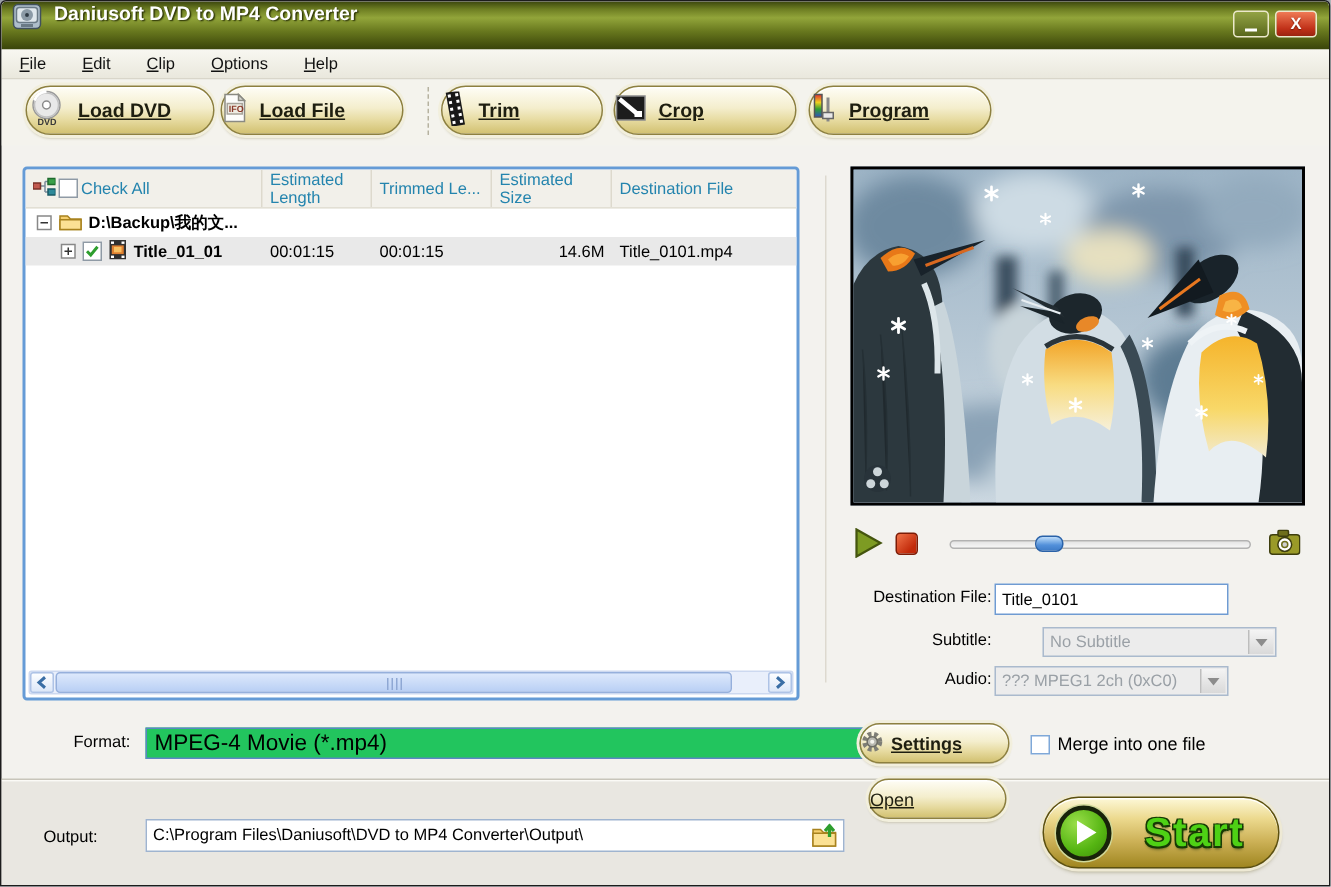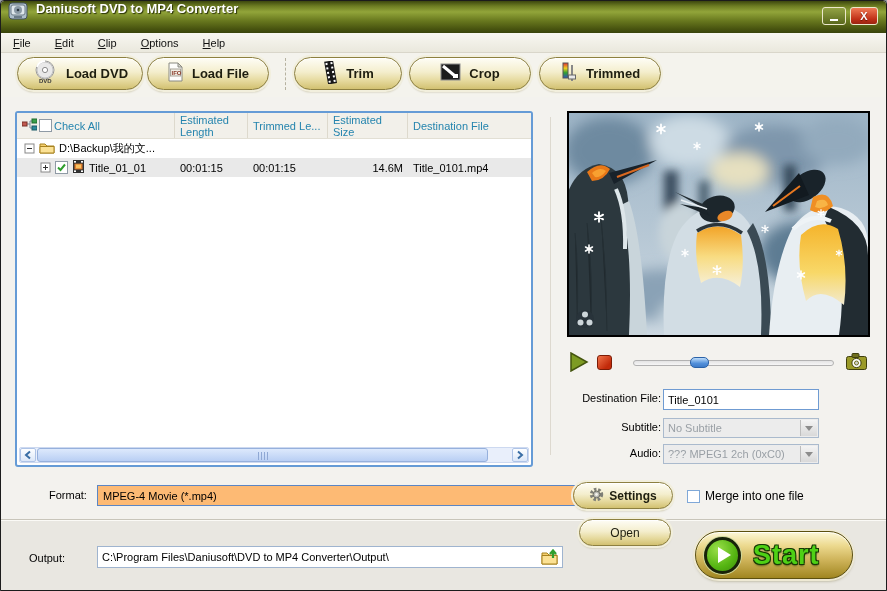--- a/index.html
+++ b/index.html
@@ -42,22 +42,22 @@
   .menu-item { padding:2px 12px; cursor:default; }
   .menu-item u { text-decoration:underline; }
 
   
   .toolbar { position:absolute; left:0; top:52px; width:100%; height:44px; background:#f4f3ed; }
   .pill {
     position:absolute; top:4px; height:33px; border-radius:17px;
     border:1px solid #8d8040;
     background:linear-gradient(180deg,#fefdf6 0%,#f4eecd 45%,#e6da9f 72%,#d2c171 100%);
     box-shadow:0 0 0 2px #f2efdd, 0 2px 2px rgba(110,100,40,.45), inset 0 1px 0 rgba(255,255,255,.95);
-    display:flex; align-items:center; justify-content:center; gap:8px;
-    font-size:13px; font-weight:bold; color:#1e1e10; cursor:pointer;
+    display:flex; align-items:center; gap:8px;
+    font-size:13px; font-weight:bold; color:#1e1e10; cursor:pointer;text-decoration:underline;
   }
   .tb-sep { position:absolute; left:284px; top:5px; height:32px; border-left:1px dashed #b6b2a0; }
 
   
   .list-panel {
     position:absolute; left:14px; top:110px; width:518px; height:356px;
     background:#fff; border:2px solid #659bd6; border-radius:3px; overflow:hidden;
   }
   .list-header {
     display:flex; height:26px; align-items:center; background:#f2f0ea;
@@ -71,21 +71,21 @@
     width:13px; height:13px; background:#fff; border:1px solid #8f9aa5;
     display:inline-flex; align-items:center; justify-content:center; flex:0 0 auto;
   }
   .checkbox.blue { border-color:#7fa8d8; }
   .lrow { display:flex; height:19px; align-items:center; font-size:11px; color:#000; }
   .lrow.selected { background:#e9e9e9; }
   .rcell { height:100%; display:flex; align-items:center; padding:0 5px; }
   .rc1 { width:158px; gap:4px; } .rc2 { width:73px; } .rc3 { width:80px; }
   .rc4 { width:80px; justify-content:flex-end; } .rc5 { flex:1; }
   .expander { width:11px; height:11px; flex:0 0 auto; }
-  .name-ellip { white-space:nowrap; overflow:hidden; text-overflow:ellipsis; }
+  .name-ellip { white-space:nowrap; overflow:hidden; text-overflow:ellipsis;font-weight:bold; }
 
   
   .hscroll {
     position:absolute; left:2px; right:2px; bottom:2px; height:16px;
     background:#e9effb; border:1px solid #cdd9f0; border-radius:2px; overflow:hidden;
   }
   .sbtn {
     position:absolute; top:0; width:16px; height:14px;
     background:linear-gradient(180deg,#fdfeff,#dce7f8); border:1px solid #aec3e6; border-radius:2px;
     display:flex; align-items:center; justify-content:center; cursor:pointer;
@@ -140,21 +140,21 @@
   .fake-select .arrowbtn {
     position:absolute; right:1px; top:1px; bottom:1px; width:17px;
     background:linear-gradient(180deg,#f4f4f4,#d9d9d9); border-left:1px solid #bdbdbd;
     display:flex; align-items:center; justify-content:center;
   }
   .tri-down { width:0; height:0; border-left:4px solid transparent; border-right:4px solid transparent; border-top:5px solid #8c8c8c; }
 
   
   .format-combo {
     position:absolute; left:96px; top:484px; width:528px; height:21px;
-    background:#fdba74; border:1px solid #5b86c4; font-size:11px; color:#000;
+    background:#22c55e; border:1px solid #5b86c4; font-size:15px; color:#000;
     display:flex; align-items:center; padding-left:5px; cursor:pointer;
   }
   .format-combo .arrowbtn {
     position:absolute; right:1px; top:1px; bottom:1px; width:17px;
     background:linear-gradient(180deg,#fbfaf6,#dcd7c6); border:1px solid #a9a590; border-radius:1px;
     display:flex; align-items:center; justify-content:center;
   }
   .format-combo .tri-down { border-top-color:#2c2c2c; }
 
   
@@ -165,21 +165,21 @@
     background:#fff; border:1px solid #9fb4cf; font-size:11px; color:#000;
     display:flex; align-items:center; padding:0 24px 0 4px; white-space:nowrap; overflow:hidden;
   }
   .browse-ic { position:absolute; right:2px; top:2px; cursor:pointer; }
 
   .start-btn {
     position:absolute; left:694px; top:530px; width:158px; height:48px; border-radius:24px;
     border:1px solid #5c500f;
     background:linear-gradient(180deg,#fdf8d8 0%,#ecd98e 30%,#cdb258 62%,#a08620 100%);
     box-shadow:0 0 0 2px #eee9d4, 0 2px 3px rgba(90,80,20,.5), inset 0 1px 0 rgba(255,255,255,.9);
-    display:flex; align-items:center; gap:12px; padding-left:8px; cursor:pointer;
+    display:flex; align-items:center; gap:22px; padding-left:8px; cursor:pointer;
   }
   .start-circle {
     width:37px; height:37px; border-radius:50%; flex:0 0 auto;
     background:radial-gradient(circle at 35% 30%,#9ade4a,#55b512 60%,#3e8c0a);
     border:3px solid #18230a; box-shadow:0 0 0 1px #cfd89a;
     display:flex; align-items:center; justify-content:center;
   }
   .start-circle .tri { width:0; height:0; border-top:8px solid transparent; border-bottom:8px solid transparent; border-left:13px solid #fff; margin-left:3px; }
   .start-label {
     font-size:27px; font-weight:bold; color:#4ed115; letter-spacing:1px;
@@ -285,21 +285,21 @@
                 <stop offset="0.35" stop-color="#f0d020"></stop>
               <stop offset="0.65" stop-color="#30a030"></stop>
                 <stop offset="1" stop-color="#3050c0"></stop>
             </linearGradient>
           </defs>
           <rect x="3" y="1" width="5" height="15" fill="url(#rb)" stroke="#555"></rect>
           <rect x="11" y="3" width="2" height="16" fill="#888"></rect>
           <rect x="8.5" y="13" width="7" height="4" fill="#e8e8e8" stroke="#666"></rect>
         </svg>
       </span>
-      <span>Trimmed</span>
+      <span>Program</span>
     </div>
   </div>
 
   <div class="list-panel">
     <div class="list-header">
       <div class="hcol c1">
         <span>
           <svg width="15" height="13">
             <path d="M5,6 H8 M8,3 H10 M8,10 H10 M8,3 V10" stroke="#7a8a9a" fill="none"></path>
             <rect x="0" y="4" width="5" height="4" fill="#c25a50" stroke="#7a3028"></rect>
@@ -513,21 +513,21 @@
   </span>
 
   <div class="frow" style="left:566px; top:388px; width:94px;">
     <span class="flabel">Destination File:</span>
   </div>
   <input class="dest-input" type="text" value="Title_0101" style="">
 
   <div class="frow" style="left:566px; top:417px; width:94px;">
     <span class="flabel">Subtitle:</span>
   </div>
-  <div class="fake-select" style="left:662px; top:417px;">
+  <div class="fake-select" style="left:694px; top:417px;">
     <span>No Subtitle</span>
     <span class="arrowbtn">
         <span class="tri-down"></span>
       </span>
   </div>
 
   <div class="frow" style="left:566px; top:443px; width:94px;">
     <span class="flabel">Audio:</span>
   </div>
   <div class="fake-select" style="left:662px; top:443px;">

